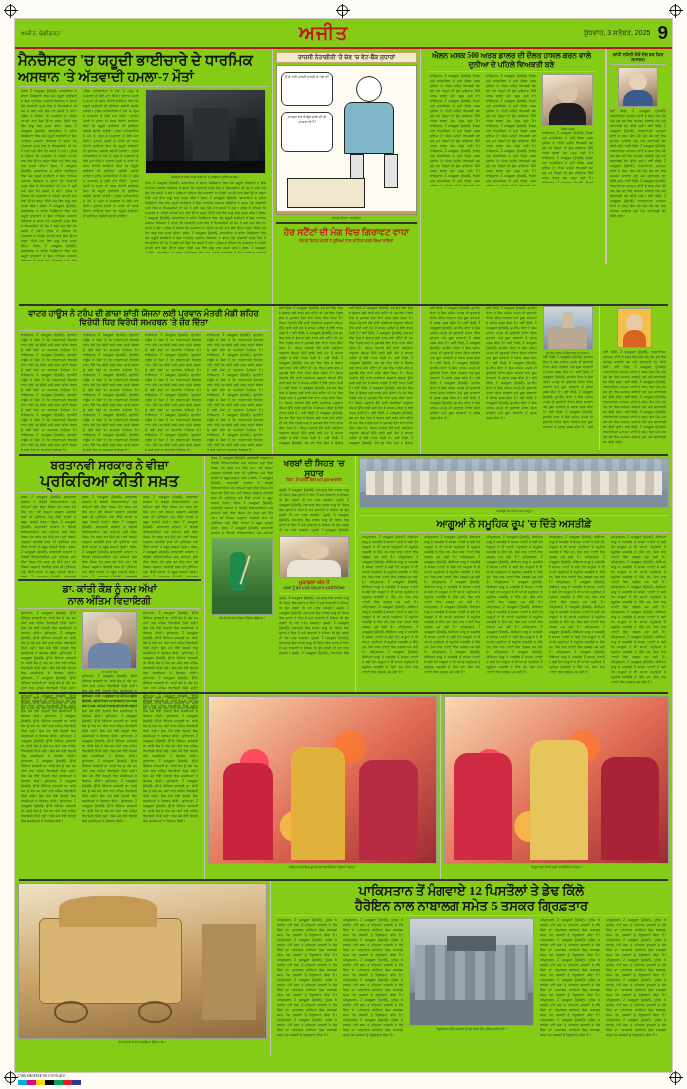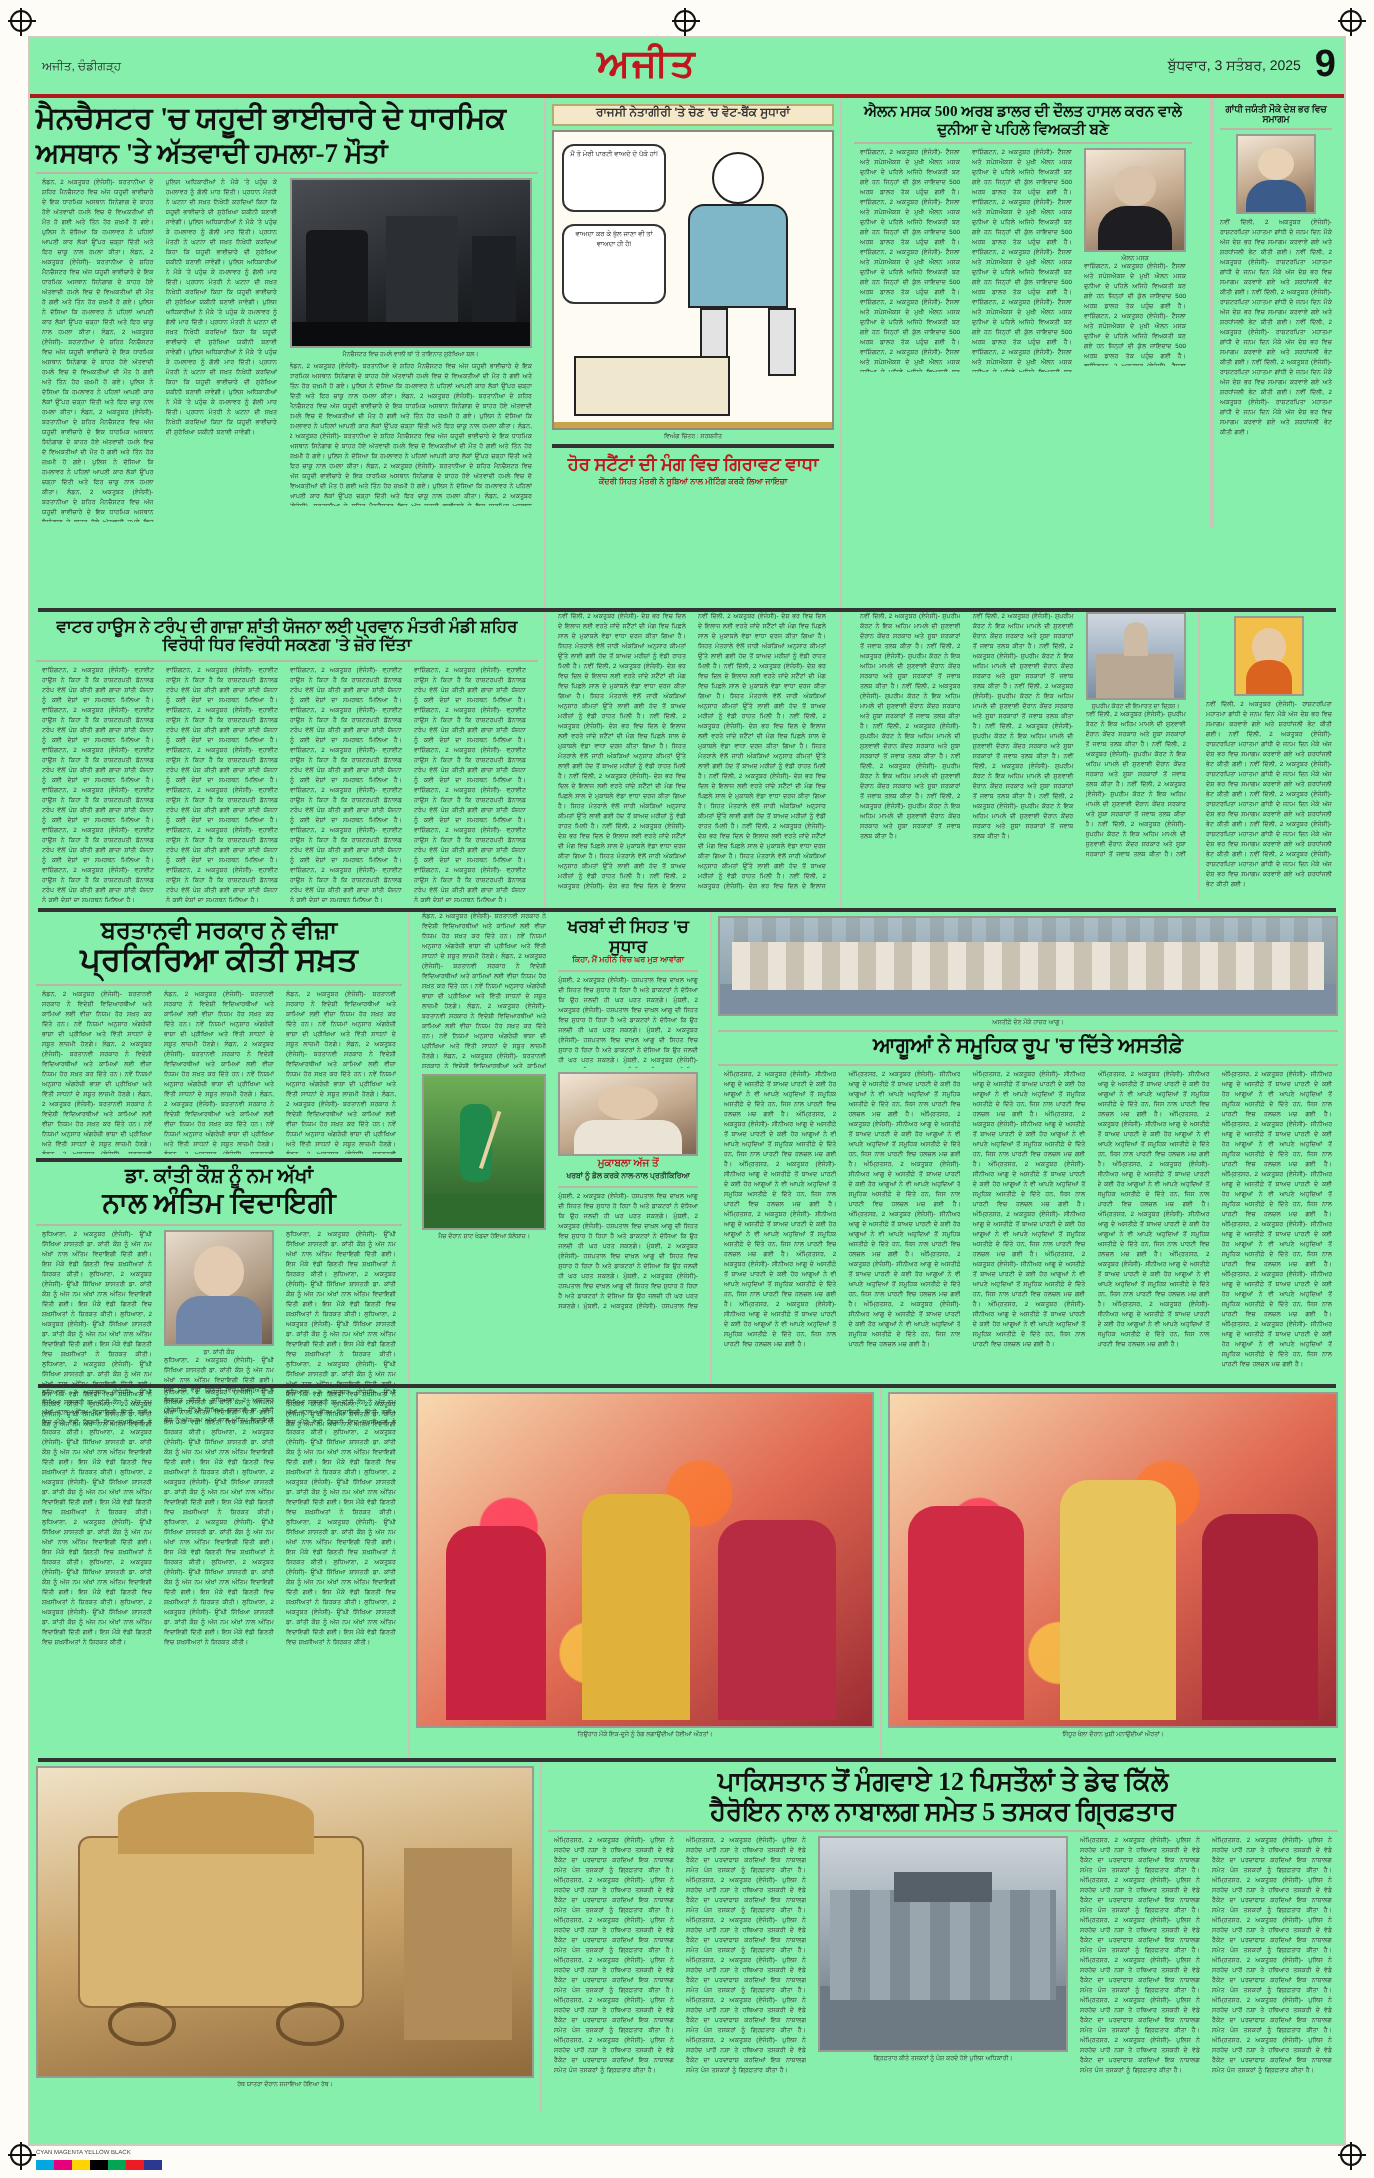--- a/index.html
+++ b/index.html
@@ -21,21 +21,21 @@
     content:""; position:absolute; background:#111;
   }
   .regmark::before { left:6px; top:0; width:1px; height:14px; }
   .regmark::after  { top:6px; left:0; height:1px; width:14px; }
   .regcircle { position:absolute; width:11px; height:11px; border:1px solid #111; border-radius:50%; left:1px; top:1px; }
 
   .sheet {
     position:absolute;
     left:14px; top:18px;
     width:659px; height:1055px;
-    background:#86efac;
+    background:#84cc16;
     border:1px solid #cfcabc;
     overflow:hidden;
   }
 
   
   .masthead {
     position:relative;
     height:30px;
     border-bottom:2px solid #b11a1a;
     display:flex; align-items:center;
@@ -264,21 +264,21 @@
             <div class="body-text" style="height:155px;margin-top:2px;">ਨਵੀਂ ਦਿੱਲੀ, 2 ਅਕਤੂਬਰ (ਏਜੰਸੀ)- ਰਾਸ਼ਟਰਪਿਤਾ ਮਹਾਤਮਾ ਗਾਂਧੀ ਦੇ ਜਨਮ ਦਿਨ ਮੌਕੇ ਅੱਜ ਦੇਸ਼ ਭਰ ਵਿਚ ਸਮਾਗਮ ਕਰਵਾਏ ਗਏ ਅਤੇ ਸ਼ਰਧਾਂਜਲੀ ਭੇਟ ਕੀਤੀ ਗਈ। ਨਵੀਂ ਦਿੱਲੀ, 2 ਅਕਤੂਬਰ (ਏਜੰਸੀ)- ਰਾਸ਼ਟਰਪਿਤਾ ਮਹਾਤਮਾ ਗਾਂਧੀ ਦੇ ਜਨਮ ਦਿਨ ਮੌਕੇ ਅੱਜ ਦੇਸ਼ ਭਰ ਵਿਚ ਸਮਾਗਮ ਕਰਵਾਏ ਗਏ ਅਤੇ ਸ਼ਰਧਾਂਜਲੀ ਭੇਟ ਕੀਤੀ ਗਈ। ਨਵੀਂ ਦਿੱਲੀ, 2 ਅਕਤੂਬਰ (ਏਜੰਸੀ)- ਰਾਸ਼ਟਰਪਿਤਾ ਮਹਾਤਮਾ ਗਾਂਧੀ ਦੇ ਜਨਮ ਦਿਨ ਮੌਕੇ ਅੱਜ ਦੇਸ਼ ਭਰ ਵਿਚ ਸਮਾਗਮ ਕਰਵਾਏ ਗਏ ਅਤੇ ਸ਼ਰਧਾਂਜਲੀ ਭੇਟ ਕੀਤੀ ਗਈ। ਨਵੀਂ ਦਿੱਲੀ, 2 ਅਕਤੂਬਰ (ਏਜੰਸੀ)- ਰਾਸ਼ਟਰਪਿਤਾ ਮਹਾਤਮਾ ਗਾਂਧੀ ਦੇ ਜਨਮ ਦਿਨ ਮੌਕੇ ਅੱਜ ਦੇਸ਼ ਭਰ ਵਿਚ ਸਮਾਗਮ ਕਰਵਾਏ ਗਏ ਅਤੇ ਸ਼ਰਧਾਂਜਲੀ ਭੇਟ ਕੀਤੀ ਗਈ। ਨਵੀਂ ਦਿੱਲੀ, 2 ਅਕਤੂਬਰ (ਏਜੰਸੀ)- ਰਾਸ਼ਟਰਪਿਤਾ ਮਹਾਤਮਾ ਗਾਂਧੀ ਦੇ ਜਨਮ ਦਿਨ ਮੌਕੇ ਅੱਜ ਦੇਸ਼ ਭਰ ਵਿਚ ਸਮਾਗਮ ਕਰਵਾਏ ਗਏ ਅਤੇ ਸ਼ਰਧਾਂਜਲੀ ਭੇਟ ਕੀਤੀ ਗਈ। ਨਵੀਂ ਦਿੱਲੀ, 2 ਅਕਤੂਬਰ (ਏਜੰਸੀ)- ਰਾਸ਼ਟਰਪਿਤਾ ਮਹਾਤਮਾ ਗਾਂਧੀ ਦੇ ਜਨਮ ਦਿਨ ਮੌਕੇ ਅੱਜ ਦੇਸ਼ ਭਰ ਵਿਚ ਸਮਾਗਮ ਕਰਵਾਏ ਗਏ ਅਤੇ ਸ਼ਰਧਾਂਜਲੀ ਭੇਟ ਕੀਤੀ ਗਈ। </div>
           </div>
         </div>
       </div>
     </div>
 
     <div class="rule-d" style="margin:0 4px;"></div>
 
     <div class="cols" style="height:148px;">
       <div class="col vline" style="width:258px;">
-        <div class="hd-blk" style="font-size:8.4px;text-align:center;padding-top:3px;">ਵਾਟਰ ਹਾਊਸ ਨੇ ਟਰੰਪ ਦੀ ਗਾਜ਼ਾ ਸ਼ਾਂਤੀ ਯੋਜਨਾ ਲਈ ਪ੍ਰਵਾਨ ਮੰਤਰੀ ਮੰਡੀ ਸ਼ਹਿਰ ਵਿਰੋਧੀ ਧਿਰ ਵਿਰੋਧੀ ਸਕਣਗ 'ਤੇ ਜ਼ੋਰ ਦਿੱਤਾ</div>
+        <div class="hd-blk" style="font-size:8.4px;text-align:center;padding-top:3px;">ਵਾਟਰ ਹਾਊਸ ਨੇ ਟਰੰਪ ਦੀ ਗਾਜ਼ਾ ਸ਼ਾਂਤੀ ਯੋਜਨਾ ਲਈ ਪ੍ਰਵਾਨ ਮੰਤਰੀ ਮੰਡੀ ਸ਼ਹਿਰ ਵਿਰੋਧੀ ਧਿਰ ਵਿਰੋਧੀ ਸਮਰਥਨ 'ਤੇ ਜ਼ੋਰ ਦਿੱਤਾ</div>
         <div class="rule"></div>
         <div class="cols">
           <div class="col" style="width:62px;">
               <div class="body-text" style="height:118px;">ਵਾਸ਼ਿੰਗਟਨ, 2 ਅਕਤੂਬਰ (ਏਜੰਸੀ)- ਵ੍ਹਾਈਟ ਹਾਊਸ ਨੇ ਕਿਹਾ ਹੈ ਕਿ ਰਾਸ਼ਟਰਪਤੀ ਡੋਨਾਲਡ ਟਰੰਪ ਵੱਲੋਂ ਪੇਸ਼ ਕੀਤੀ ਗਈ ਗਾਜ਼ਾ ਸ਼ਾਂਤੀ ਯੋਜਨਾ ਨੂੰ ਕਈ ਦੇਸ਼ਾਂ ਦਾ ਸਮਰਥਨ ਮਿਲਿਆ ਹੈ। ਵਾਸ਼ਿੰਗਟਨ, 2 ਅਕਤੂਬਰ (ਏਜੰਸੀ)- ਵ੍ਹਾਈਟ ਹਾਊਸ ਨੇ ਕਿਹਾ ਹੈ ਕਿ ਰਾਸ਼ਟਰਪਤੀ ਡੋਨਾਲਡ ਟਰੰਪ ਵੱਲੋਂ ਪੇਸ਼ ਕੀਤੀ ਗਈ ਗਾਜ਼ਾ ਸ਼ਾਂਤੀ ਯੋਜਨਾ ਨੂੰ ਕਈ ਦੇਸ਼ਾਂ ਦਾ ਸਮਰਥਨ ਮਿਲਿਆ ਹੈ। ਵਾਸ਼ਿੰਗਟਨ, 2 ਅਕਤੂਬਰ (ਏਜੰਸੀ)- ਵ੍ਹਾਈਟ ਹਾਊਸ ਨੇ ਕਿਹਾ ਹੈ ਕਿ ਰਾਸ਼ਟਰਪਤੀ ਡੋਨਾਲਡ ਟਰੰਪ ਵੱਲੋਂ ਪੇਸ਼ ਕੀਤੀ ਗਈ ਗਾਜ਼ਾ ਸ਼ਾਂਤੀ ਯੋਜਨਾ ਨੂੰ ਕਈ ਦੇਸ਼ਾਂ ਦਾ ਸਮਰਥਨ ਮਿਲਿਆ ਹੈ। ਵਾਸ਼ਿੰਗਟਨ, 2 ਅਕਤੂਬਰ (ਏਜੰਸੀ)- ਵ੍ਹਾਈਟ ਹਾਊਸ ਨੇ ਕਿਹਾ ਹੈ ਕਿ ਰਾਸ਼ਟਰਪਤੀ ਡੋਨਾਲਡ ਟਰੰਪ ਵੱਲੋਂ ਪੇਸ਼ ਕੀਤੀ ਗਈ ਗਾਜ਼ਾ ਸ਼ਾਂਤੀ ਯੋਜਨਾ ਨੂੰ ਕਈ ਦੇਸ਼ਾਂ ਦਾ ਸਮਰਥਨ ਮਿਲਿਆ ਹੈ। ਵਾਸ਼ਿੰਗਟਨ, 2 ਅਕਤੂਬਰ (ਏਜੰਸੀ)- ਵ੍ਹਾਈਟ ਹਾਊਸ ਨੇ ਕਿਹਾ ਹੈ ਕਿ ਰਾਸ਼ਟਰਪਤੀ ਡੋਨਾਲਡ ਟਰੰਪ ਵੱਲੋਂ ਪੇਸ਼ ਕੀਤੀ ਗਈ ਗਾਜ਼ਾ ਸ਼ਾਂਤੀ ਯੋਜਨਾ ਨੂੰ ਕਈ ਦੇਸ਼ਾਂ ਦਾ ਸਮਰਥਨ ਮਿਲਿਆ ਹੈ। ਵਾਸ਼ਿੰਗਟਨ, 2 ਅਕਤੂਬਰ (ਏਜੰਸੀ)- ਵ੍ਹਾਈਟ ਹਾਊਸ ਨੇ ਕਿਹਾ ਹੈ ਕਿ ਰਾਸ਼ਟਰਪਤੀ ਡੋਨਾਲਡ ਟਰੰਪ ਵੱਲੋਂ ਪੇਸ਼ ਕੀਤੀ ਗਈ ਗਾਜ਼ਾ ਸ਼ਾਂਤੀ ਯੋਜਨਾ ਨੂੰ ਕਈ ਦੇਸ਼ਾਂ ਦਾ ਸਮਰਥਨ ਮਿਲਿਆ ਹੈ। </div>
             </div>
           <div class="col" style="width:62px;">
               <div class="body-text" style="height:118px;">ਵਾਸ਼ਿੰਗਟਨ, 2 ਅਕਤੂਬਰ (ਏਜੰਸੀ)- ਵ੍ਹਾਈਟ ਹਾਊਸ ਨੇ ਕਿਹਾ ਹੈ ਕਿ ਰਾਸ਼ਟਰਪਤੀ ਡੋਨਾਲਡ ਟਰੰਪ ਵੱਲੋਂ ਪੇਸ਼ ਕੀਤੀ ਗਈ ਗਾਜ਼ਾ ਸ਼ਾਂਤੀ ਯੋਜਨਾ ਨੂੰ ਕਈ ਦੇਸ਼ਾਂ ਦਾ ਸਮਰਥਨ ਮਿਲਿਆ ਹੈ। ਵਾਸ਼ਿੰਗਟਨ, 2 ਅਕਤੂਬਰ (ਏਜੰਸੀ)- ਵ੍ਹਾਈਟ ਹਾਊਸ ਨੇ ਕਿਹਾ ਹੈ ਕਿ ਰਾਸ਼ਟਰਪਤੀ ਡੋਨਾਲਡ ਟਰੰਪ ਵੱਲੋਂ ਪੇਸ਼ ਕੀਤੀ ਗਈ ਗਾਜ਼ਾ ਸ਼ਾਂਤੀ ਯੋਜਨਾ ਨੂੰ ਕਈ ਦੇਸ਼ਾਂ ਦਾ ਸਮਰਥਨ ਮਿਲਿਆ ਹੈ। ਵਾਸ਼ਿੰਗਟਨ, 2 ਅਕਤੂਬਰ (ਏਜੰਸੀ)- ਵ੍ਹਾਈਟ ਹਾਊਸ ਨੇ ਕਿਹਾ ਹੈ ਕਿ ਰਾਸ਼ਟਰਪਤੀ ਡੋਨਾਲਡ ਟਰੰਪ ਵੱਲੋਂ ਪੇਸ਼ ਕੀਤੀ ਗਈ ਗਾਜ਼ਾ ਸ਼ਾਂਤੀ ਯੋਜਨਾ ਨੂੰ ਕਈ ਦੇਸ਼ਾਂ ਦਾ ਸਮਰਥਨ ਮਿਲਿਆ ਹੈ। ਵਾਸ਼ਿੰਗਟਨ, 2 ਅਕਤੂਬਰ (ਏਜੰਸੀ)- ਵ੍ਹਾਈਟ ਹਾਊਸ ਨੇ ਕਿਹਾ ਹੈ ਕਿ ਰਾਸ਼ਟਰਪਤੀ ਡੋਨਾਲਡ ਟਰੰਪ ਵੱਲੋਂ ਪੇਸ਼ ਕੀਤੀ ਗਈ ਗਾਜ਼ਾ ਸ਼ਾਂਤੀ ਯੋਜਨਾ ਨੂੰ ਕਈ ਦੇਸ਼ਾਂ ਦਾ ਸਮਰਥਨ ਮਿਲਿਆ ਹੈ। ਵਾਸ਼ਿੰਗਟਨ, 2 ਅਕਤੂਬਰ (ਏਜੰਸੀ)- ਵ੍ਹਾਈਟ ਹਾਊਸ ਨੇ ਕਿਹਾ ਹੈ ਕਿ ਰਾਸ਼ਟਰਪਤੀ ਡੋਨਾਲਡ ਟਰੰਪ ਵੱਲੋਂ ਪੇਸ਼ ਕੀਤੀ ਗਈ ਗਾਜ਼ਾ ਸ਼ਾਂਤੀ ਯੋਜਨਾ ਨੂੰ ਕਈ ਦੇਸ਼ਾਂ ਦਾ ਸਮਰਥਨ ਮਿਲਿਆ ਹੈ। ਵਾਸ਼ਿੰਗਟਨ, 2 ਅਕਤੂਬਰ (ਏਜੰਸੀ)- ਵ੍ਹਾਈਟ ਹਾਊਸ ਨੇ ਕਿਹਾ ਹੈ ਕਿ ਰਾਸ਼ਟਰਪਤੀ ਡੋਨਾਲਡ ਟਰੰਪ ਵੱਲੋਂ ਪੇਸ਼ ਕੀਤੀ ਗਈ ਗਾਜ਼ਾ ਸ਼ਾਂਤੀ ਯੋਜਨਾ ਨੂੰ ਕਈ ਦੇਸ਼ਾਂ ਦਾ ਸਮਰਥਨ ਮਿਲਿਆ ਹੈ। </div>
             </div>
           <div class="col" style="width:62px;">
               <div class="body-text" style="height:118px;">ਵਾਸ਼ਿੰਗਟਨ, 2 ਅਕਤੂਬਰ (ਏਜੰਸੀ)- ਵ੍ਹਾਈਟ ਹਾਊਸ ਨੇ ਕਿਹਾ ਹੈ ਕਿ ਰਾਸ਼ਟਰਪਤੀ ਡੋਨਾਲਡ ਟਰੰਪ ਵੱਲੋਂ ਪੇਸ਼ ਕੀਤੀ ਗਈ ਗਾਜ਼ਾ ਸ਼ਾਂਤੀ ਯੋਜਨਾ ਨੂੰ ਕਈ ਦੇਸ਼ਾਂ ਦਾ ਸਮਰਥਨ ਮਿਲਿਆ ਹੈ। ਵਾਸ਼ਿੰਗਟਨ, 2 ਅਕਤੂਬਰ (ਏਜੰਸੀ)- ਵ੍ਹਾਈਟ ਹਾਊਸ ਨੇ ਕਿਹਾ ਹੈ ਕਿ ਰਾਸ਼ਟਰਪਤੀ ਡੋਨਾਲਡ ਟਰੰਪ ਵੱਲੋਂ ਪੇਸ਼ ਕੀਤੀ ਗਈ ਗਾਜ਼ਾ ਸ਼ਾਂਤੀ ਯੋਜਨਾ ਨੂੰ ਕਈ ਦੇਸ਼ਾਂ ਦਾ ਸਮਰਥਨ ਮਿਲਿਆ ਹੈ। ਵਾਸ਼ਿੰਗਟਨ, 2 ਅਕਤੂਬਰ (ਏਜੰਸੀ)- ਵ੍ਹਾਈਟ ਹਾਊਸ ਨੇ ਕਿਹਾ ਹੈ ਕਿ ਰਾਸ਼ਟਰਪਤੀ ਡੋਨਾਲਡ ਟਰੰਪ ਵੱਲੋਂ ਪੇਸ਼ ਕੀਤੀ ਗਈ ਗਾਜ਼ਾ ਸ਼ਾਂਤੀ ਯੋਜਨਾ ਨੂੰ ਕਈ ਦੇਸ਼ਾਂ ਦਾ ਸਮਰਥਨ ਮਿਲਿਆ ਹੈ। ਵਾਸ਼ਿੰਗਟਨ, 2 ਅਕਤੂਬਰ (ਏਜੰਸੀ)- ਵ੍ਹਾਈਟ ਹਾਊਸ ਨੇ ਕਿਹਾ ਹੈ ਕਿ ਰਾਸ਼ਟਰਪਤੀ ਡੋਨਾਲਡ ਟਰੰਪ ਵੱਲੋਂ ਪੇਸ਼ ਕੀਤੀ ਗਈ ਗਾਜ਼ਾ ਸ਼ਾਂਤੀ ਯੋਜਨਾ ਨੂੰ ਕਈ ਦੇਸ਼ਾਂ ਦਾ ਸਮਰਥਨ ਮਿਲਿਆ ਹੈ। ਵਾਸ਼ਿੰਗਟਨ, 2 ਅਕਤੂਬਰ (ਏਜੰਸੀ)- ਵ੍ਹਾਈਟ ਹਾਊਸ ਨੇ ਕਿਹਾ ਹੈ ਕਿ ਰਾਸ਼ਟਰਪਤੀ ਡੋਨਾਲਡ ਟਰੰਪ ਵੱਲੋਂ ਪੇਸ਼ ਕੀਤੀ ਗਈ ਗਾਜ਼ਾ ਸ਼ਾਂਤੀ ਯੋਜਨਾ ਨੂੰ ਕਈ ਦੇਸ਼ਾਂ ਦਾ ਸਮਰਥਨ ਮਿਲਿਆ ਹੈ। ਵਾਸ਼ਿੰਗਟਨ, 2 ਅਕਤੂਬਰ (ਏਜੰਸੀ)- ਵ੍ਹਾਈਟ ਹਾਊਸ ਨੇ ਕਿਹਾ ਹੈ ਕਿ ਰਾਸ਼ਟਰਪਤੀ ਡੋਨਾਲਡ ਟਰੰਪ ਵੱਲੋਂ ਪੇਸ਼ ਕੀਤੀ ਗਈ ਗਾਜ਼ਾ ਸ਼ਾਂਤੀ ਯੋਜਨਾ ਨੂੰ ਕਈ ਦੇਸ਼ਾਂ ਦਾ ਸਮਰਥਨ ਮਿਲਿਆ ਹੈ। </div>
@@ -345,21 +345,21 @@
             </div>
           <div class="col" style="width:61px;">
               <div class="body-text" style="height:82px;">ਲੰਡਨ, 2 ਅਕਤੂਬਰ (ਏਜੰਸੀ)- ਬਰਤਾਨਵੀ ਸਰਕਾਰ ਨੇ ਵਿਦੇਸ਼ੀ ਵਿਦਿਆਰਥੀਆਂ ਅਤੇ ਕਾਮਿਆਂ ਲਈ ਵੀਜ਼ਾ ਨਿਯਮ ਹੋਰ ਸਖ਼ਤ ਕਰ ਦਿੱਤੇ ਹਨ। ਨਵੇਂ ਨਿਯਮਾਂ ਅਨੁਸਾਰ ਅੰਗਰੇਜ਼ੀ ਭਾਸ਼ਾ ਦੀ ਪ੍ਰੀਖਿਆ ਅਤੇ ਵਿੱਤੀ ਸਾਧਨਾਂ ਦੇ ਸਬੂਤ ਲਾਜ਼ਮੀ ਹੋਣਗੇ। ਲੰਡਨ, 2 ਅਕਤੂਬਰ (ਏਜੰਸੀ)- ਬਰਤਾਨਵੀ ਸਰਕਾਰ ਨੇ ਵਿਦੇਸ਼ੀ ਵਿਦਿਆਰਥੀਆਂ ਅਤੇ ਕਾਮਿਆਂ ਲਈ ਵੀਜ਼ਾ ਨਿਯਮ ਹੋਰ ਸਖ਼ਤ ਕਰ ਦਿੱਤੇ ਹਨ। ਨਵੇਂ ਨਿਯਮਾਂ ਅਨੁਸਾਰ ਅੰਗਰੇਜ਼ੀ ਭਾਸ਼ਾ ਦੀ ਪ੍ਰੀਖਿਆ ਅਤੇ ਵਿੱਤੀ ਸਾਧਨਾਂ ਦੇ ਸਬੂਤ ਲਾਜ਼ਮੀ ਹੋਣਗੇ। ਲੰਡਨ, 2 ਅਕਤੂਬਰ (ਏਜੰਸੀ)- ਬਰਤਾਨਵੀ ਸਰਕਾਰ ਨੇ ਵਿਦੇਸ਼ੀ ਵਿਦਿਆਰਥੀਆਂ ਅਤੇ ਕਾਮਿਆਂ ਲਈ ਵੀਜ਼ਾ ਨਿਯਮ ਹੋਰ ਸਖ਼ਤ ਕਰ ਦਿੱਤੇ ਹਨ। ਨਵੇਂ ਨਿਯਮਾਂ ਅਨੁਸਾਰ ਅੰਗਰੇਜ਼ੀ ਭਾਸ਼ਾ ਦੀ ਪ੍ਰੀਖਿਆ ਅਤੇ ਵਿੱਤੀ ਸਾਧਨਾਂ ਦੇ ਸਬੂਤ ਲਾਜ਼ਮੀ ਹੋਣਗੇ। ਲੰਡਨ, 2 ਅਕਤੂਬਰ (ਏਜੰਸੀ)- ਬਰਤਾਨਵੀ ਸਰਕਾਰ ਨੇ ਵਿਦੇਸ਼ੀ ਵਿਦਿਆਰਥੀਆਂ ਅਤੇ ਕਾਮਿਆਂ ਲਈ ਵੀਜ਼ਾ ਨਿਯਮ ਹੋਰ ਸਖ਼ਤ ਕਰ ਦਿੱਤੇ ਹਨ। ਨਵੇਂ ਨਿਯਮਾਂ ਅਨੁਸਾਰ ਅੰਗਰੇਜ਼ੀ ਭਾਸ਼ਾ ਦੀ ਪ੍ਰੀਖਿਆ ਅਤੇ ਵਿੱਤੀ ਸਾਧਨਾਂ ਦੇ ਸਬੂਤ ਲਾਜ਼ਮੀ ਹੋਣਗੇ। ਲੰਡਨ, 2 ਅਕਤੂਬਰ (ਏਜੰਸੀ)- ਬਰਤਾਨਵੀ ਸਰਕਾਰ ਨੇ ਵਿਦੇਸ਼ੀ ਵਿਦਿਆਰਥੀਆਂ ਅਤੇ ਕਾਮਿਆਂ ਲਈ ਵੀਜ਼ਾ ਨਿਯਮ ਹੋਰ ਸਖ਼ਤ ਕਰ ਦਿੱਤੇ ਹਨ। ਨਵੇਂ ਨਿਯਮਾਂ ਅਨੁਸਾਰ ਅੰਗਰੇਜ਼ੀ ਭਾਸ਼ਾ ਦੀ ਪ੍ਰੀਖਿਆ ਅਤੇ ਵਿੱਤੀ ਸਾਧਨਾਂ ਦੇ ਸਬੂਤ ਲਾਜ਼ਮੀ ਹੋਣਗੇ। ਲੰਡਨ, 2 ਅਕਤੂਬਰ (ਏਜੰਸੀ)- ਬਰਤਾਨਵੀ ਸਰਕਾਰ ਨੇ ਵਿਦੇਸ਼ੀ ਵਿਦਿਆਰਥੀਆਂ ਅਤੇ ਕਾਮਿਆਂ ਲਈ ਵੀਜ਼ਾ ਨਿਯਮ ਹੋਰ ਸਖ਼ਤ ਕਰ ਦਿੱਤੇ ਹਨ। ਨਵੇਂ ਨਿਯਮਾਂ ਅਨੁਸਾਰ ਅੰਗਰੇਜ਼ੀ ਭਾਸ਼ਾ ਦੀ ਪ੍ਰੀਖਿਆ ਅਤੇ ਵਿੱਤੀ ਸਾਧਨਾਂ ਦੇ ਸਬੂਤ ਲਾਜ਼ਮੀ ਹੋਣਗੇ। </div>
             </div>
           <div class="col" style="width:61px;">
               <div class="body-text" style="height:82px;">ਲੰਡਨ, 2 ਅਕਤੂਬਰ (ਏਜੰਸੀ)- ਬਰਤਾਨਵੀ ਸਰਕਾਰ ਨੇ ਵਿਦੇਸ਼ੀ ਵਿਦਿਆਰਥੀਆਂ ਅਤੇ ਕਾਮਿਆਂ ਲਈ ਵੀਜ਼ਾ ਨਿਯਮ ਹੋਰ ਸਖ਼ਤ ਕਰ ਦਿੱਤੇ ਹਨ। ਨਵੇਂ ਨਿਯਮਾਂ ਅਨੁਸਾਰ ਅੰਗਰੇਜ਼ੀ ਭਾਸ਼ਾ ਦੀ ਪ੍ਰੀਖਿਆ ਅਤੇ ਵਿੱਤੀ ਸਾਧਨਾਂ ਦੇ ਸਬੂਤ ਲਾਜ਼ਮੀ ਹੋਣਗੇ। ਲੰਡਨ, 2 ਅਕਤੂਬਰ (ਏਜੰਸੀ)- ਬਰਤਾਨਵੀ ਸਰਕਾਰ ਨੇ ਵਿਦੇਸ਼ੀ ਵਿਦਿਆਰਥੀਆਂ ਅਤੇ ਕਾਮਿਆਂ ਲਈ ਵੀਜ਼ਾ ਨਿਯਮ ਹੋਰ ਸਖ਼ਤ ਕਰ ਦਿੱਤੇ ਹਨ। ਨਵੇਂ ਨਿਯਮਾਂ ਅਨੁਸਾਰ ਅੰਗਰੇਜ਼ੀ ਭਾਸ਼ਾ ਦੀ ਪ੍ਰੀਖਿਆ ਅਤੇ ਵਿੱਤੀ ਸਾਧਨਾਂ ਦੇ ਸਬੂਤ ਲਾਜ਼ਮੀ ਹੋਣਗੇ। ਲੰਡਨ, 2 ਅਕਤੂਬਰ (ਏਜੰਸੀ)- ਬਰਤਾਨਵੀ ਸਰਕਾਰ ਨੇ ਵਿਦੇਸ਼ੀ ਵਿਦਿਆਰਥੀਆਂ ਅਤੇ ਕਾਮਿਆਂ ਲਈ ਵੀਜ਼ਾ ਨਿਯਮ ਹੋਰ ਸਖ਼ਤ ਕਰ ਦਿੱਤੇ ਹਨ। ਨਵੇਂ ਨਿਯਮਾਂ ਅਨੁਸਾਰ ਅੰਗਰੇਜ਼ੀ ਭਾਸ਼ਾ ਦੀ ਪ੍ਰੀਖਿਆ ਅਤੇ ਵਿੱਤੀ ਸਾਧਨਾਂ ਦੇ ਸਬੂਤ ਲਾਜ਼ਮੀ ਹੋਣਗੇ। ਲੰਡਨ, 2 ਅਕਤੂਬਰ (ਏਜੰਸੀ)- ਬਰਤਾਨਵੀ ਸਰਕਾਰ ਨੇ ਵਿਦੇਸ਼ੀ ਵਿਦਿਆਰਥੀਆਂ ਅਤੇ ਕਾਮਿਆਂ ਲਈ ਵੀਜ਼ਾ ਨਿਯਮ ਹੋਰ ਸਖ਼ਤ ਕਰ ਦਿੱਤੇ ਹਨ। ਨਵੇਂ ਨਿਯਮਾਂ ਅਨੁਸਾਰ ਅੰਗਰੇਜ਼ੀ ਭਾਸ਼ਾ ਦੀ ਪ੍ਰੀਖਿਆ ਅਤੇ ਵਿੱਤੀ ਸਾਧਨਾਂ ਦੇ ਸਬੂਤ ਲਾਜ਼ਮੀ ਹੋਣਗੇ। ਲੰਡਨ, 2 ਅਕਤੂਬਰ (ਏਜੰਸੀ)- ਬਰਤਾਨਵੀ ਸਰਕਾਰ ਨੇ ਵਿਦੇਸ਼ੀ ਵਿਦਿਆਰਥੀਆਂ ਅਤੇ ਕਾਮਿਆਂ ਲਈ ਵੀਜ਼ਾ ਨਿਯਮ ਹੋਰ ਸਖ਼ਤ ਕਰ ਦਿੱਤੇ ਹਨ। ਨਵੇਂ ਨਿਯਮਾਂ ਅਨੁਸਾਰ ਅੰਗਰੇਜ਼ੀ ਭਾਸ਼ਾ ਦੀ ਪ੍ਰੀਖਿਆ ਅਤੇ ਵਿੱਤੀ ਸਾਧਨਾਂ ਦੇ ਸਬੂਤ ਲਾਜ਼ਮੀ ਹੋਣਗੇ। ਲੰਡਨ, 2 ਅਕਤੂਬਰ (ਏਜੰਸੀ)- ਬਰਤਾਨਵੀ ਸਰਕਾਰ ਨੇ ਵਿਦੇਸ਼ੀ ਵਿਦਿਆਰਥੀਆਂ ਅਤੇ ਕਾਮਿਆਂ ਲਈ ਵੀਜ਼ਾ ਨਿਯਮ ਹੋਰ ਸਖ਼ਤ ਕਰ ਦਿੱਤੇ ਹਨ। ਨਵੇਂ ਨਿਯਮਾਂ ਅਨੁਸਾਰ ਅੰਗਰੇਜ਼ੀ ਭਾਸ਼ਾ ਦੀ ਪ੍ਰੀਖਿਆ ਅਤੇ ਵਿੱਤੀ ਸਾਧਨਾਂ ਦੇ ਸਬੂਤ ਲਾਜ਼ਮੀ ਹੋਣਗੇ। </div>
             </div>
         </div>
         <div class="rule-d"></div>
         <div class="hd-blk" style="font-size:10px;text-align:center;">ਡਾ. ਕਾਂਤੀ ਕੌਸ਼ ਨੂੰ ਨਮ ਅੱਖਾਂ</div>
-        <div class="hd-blk" style="font-size:14px;text-align:center;">ਨਾਲ ਅੰਤਿਮ ਵਿਦਾਇਗੀ</div>
+        <div class="hd-blk" style="font-size:10px;text-align:center;">ਨਾਲ ਅੰਤਿਮ ਵਿਦਾਇਗੀ</div>
         <div class="rule"></div>
         <div class="cols">
           <div class="col" style="width:61px;">
               <div class="body-text" style="height:100px;">ਲੁਧਿਆਣਾ, 2 ਅਕਤੂਬਰ (ਏਜੰਸੀ)- ਉੱਘੀ ਸਿੱਖਿਆ ਸ਼ਾਸਤਰੀ ਡਾ. ਕਾਂਤੀ ਕੌਸ਼ ਨੂੰ ਅੱਜ ਨਮ ਅੱਖਾਂ ਨਾਲ ਅੰਤਿਮ ਵਿਦਾਇਗੀ ਦਿੱਤੀ ਗਈ। ਇਸ ਮੌਕੇ ਵੱਡੀ ਗਿਣਤੀ ਵਿਚ ਸ਼ਖ਼ਸੀਅਤਾਂ ਨੇ ਸ਼ਿਰਕਤ ਕੀਤੀ। ਲੁਧਿਆਣਾ, 2 ਅਕਤੂਬਰ (ਏਜੰਸੀ)- ਉੱਘੀ ਸਿੱਖਿਆ ਸ਼ਾਸਤਰੀ ਡਾ. ਕਾਂਤੀ ਕੌਸ਼ ਨੂੰ ਅੱਜ ਨਮ ਅੱਖਾਂ ਨਾਲ ਅੰਤਿਮ ਵਿਦਾਇਗੀ ਦਿੱਤੀ ਗਈ। ਇਸ ਮੌਕੇ ਵੱਡੀ ਗਿਣਤੀ ਵਿਚ ਸ਼ਖ਼ਸੀਅਤਾਂ ਨੇ ਸ਼ਿਰਕਤ ਕੀਤੀ। ਲੁਧਿਆਣਾ, 2 ਅਕਤੂਬਰ (ਏਜੰਸੀ)- ਉੱਘੀ ਸਿੱਖਿਆ ਸ਼ਾਸਤਰੀ ਡਾ. ਕਾਂਤੀ ਕੌਸ਼ ਨੂੰ ਅੱਜ ਨਮ ਅੱਖਾਂ ਨਾਲ ਅੰਤਿਮ ਵਿਦਾਇਗੀ ਦਿੱਤੀ ਗਈ। ਇਸ ਮੌਕੇ ਵੱਡੀ ਗਿਣਤੀ ਵਿਚ ਸ਼ਖ਼ਸੀਅਤਾਂ ਨੇ ਸ਼ਿਰਕਤ ਕੀਤੀ। ਲੁਧਿਆਣਾ, 2 ਅਕਤੂਬਰ (ਏਜੰਸੀ)- ਉੱਘੀ ਸਿੱਖਿਆ ਸ਼ਾਸਤਰੀ ਡਾ. ਕਾਂਤੀ ਕੌਸ਼ ਨੂੰ ਅੱਜ ਨਮ ਅੱਖਾਂ ਨਾਲ ਅੰਤਿਮ ਵਿਦਾਇਗੀ ਦਿੱਤੀ ਗਈ। ਇਸ ਮੌਕੇ ਵੱਡੀ ਗਿਣਤੀ ਵਿਚ ਸ਼ਖ਼ਸੀਅਤਾਂ ਨੇ ਸ਼ਿਰਕਤ ਕੀਤੀ। ਲੁਧਿਆਣਾ, 2 ਅਕਤੂਬਰ (ਏਜੰਸੀ)- ਉੱਘੀ ਸਿੱਖਿਆ ਸ਼ਾਸਤਰੀ ਡਾ. ਕਾਂਤੀ ਕੌਸ਼ ਨੂੰ ਅੱਜ ਨਮ ਅੱਖਾਂ ਨਾਲ ਅੰਤਿਮ ਵਿਦਾਇਗੀ ਦਿੱਤੀ ਗਈ। ਇਸ ਮੌਕੇ ਵੱਡੀ ਗਿਣਤੀ ਵਿਚ ਸ਼ਖ਼ਸੀਅਤਾਂ ਨੇ ਸ਼ਿਰਕਤ ਕੀਤੀ। ਲੁਧਿਆਣਾ, 2 ਅਕਤੂਬਰ (ਏਜੰਸੀ)- ਉੱਘੀ ਸਿੱਖਿਆ ਸ਼ਾਸਤਰੀ ਡਾ. ਕਾਂਤੀ ਕੌਸ਼ ਨੂੰ ਅੱਜ ਨਮ ਅੱਖਾਂ ਨਾਲ ਅੰਤਿਮ ਵਿਦਾਇਗੀ ਦਿੱਤੀ ਗਈ। ਇਸ ਮੌਕੇ ਵੱਡੀ ਗਿਣਤੀ ਵਿਚ ਸ਼ਖ਼ਸੀਅਤਾਂ ਨੇ ਸ਼ਿਰਕਤ ਕੀਤੀ। </div>
             </div>
           <div class="col" style="width:61px;">
             <div class="photo img-portrait" style="height:58px;">
               <div style="position:absolute;left:26%;top:12%;width:48%;height:46%;background:#e3cbb1;border-radius:50%;"></div>
               <div style="position:absolute;left:10%;top:56%;width:80%;height:44%;background:#6f86a8;border-radius:12px 12px 0 0;"></div>
             </div>

